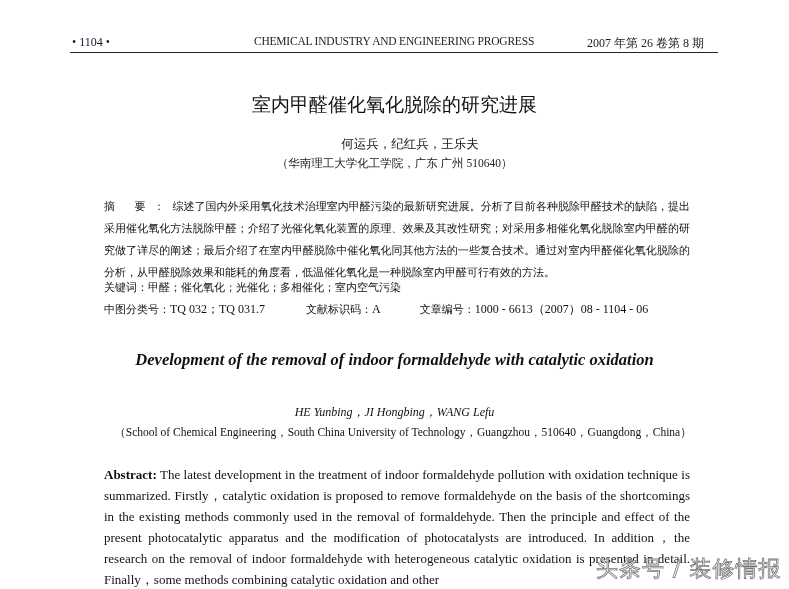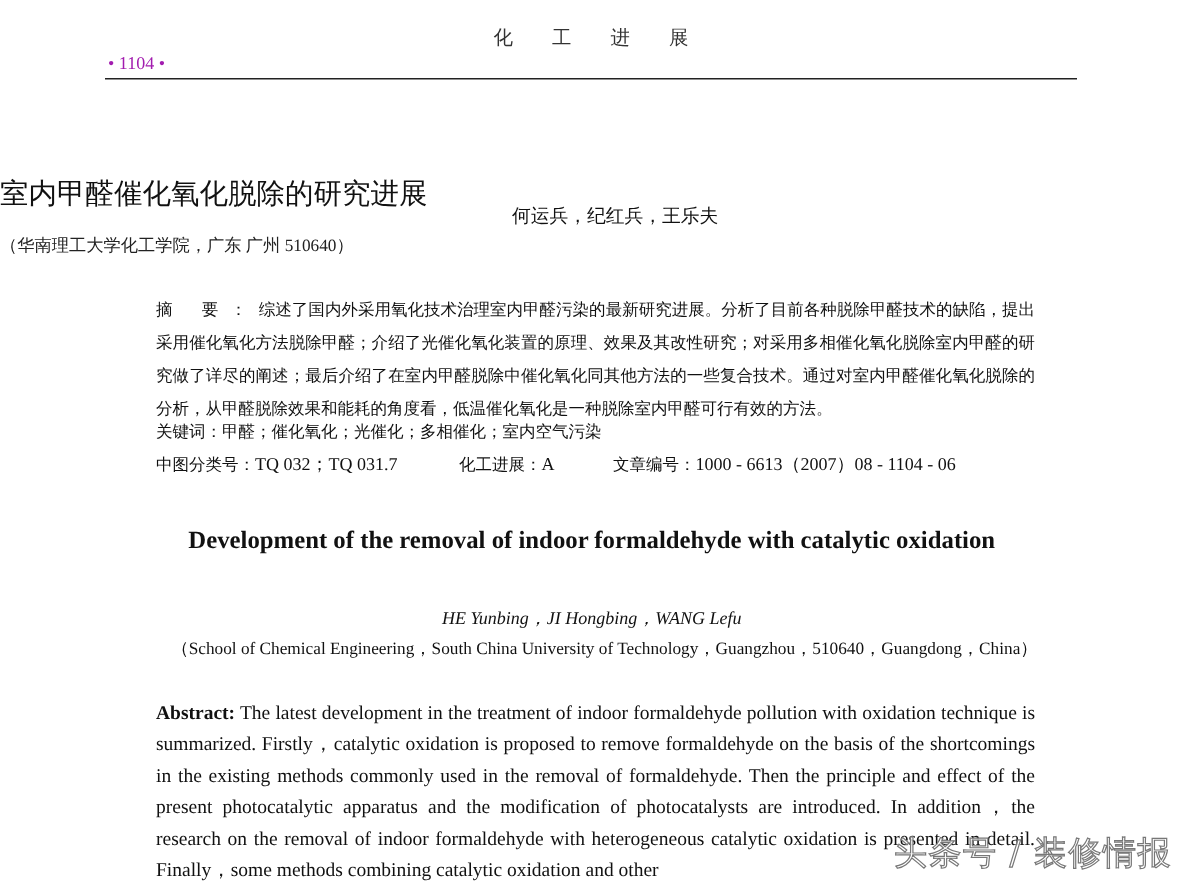--- a/index.html
+++ b/index.html
@@ -2,69 +2,70 @@
 <html><head>
   <meta charset="utf-8">
   <style>
     html, body { margin: 0; padding: 0; background: #ffffff; }
     body { width: 789px; height: 589px; overflow: hidden; position: relative; color: #111; }
     .serif { font-family: "Liberation Serif", "DejaVu Serif", serif; }
     .sans { font-family: "DejaVu Sans", "Liberation Sans", sans-serif; }
 
     .header { position: absolute; left: 70px; top: 14px; width: 648px; height: 38px; border-bottom: 1.5px solid #222; }
     .journal-cn { position: absolute; left: 0; right: 0; top: 2px; text-align: center; font-size: 13px; letter-spacing: 26px; padding-left: 26px; color: #333; }
-    .page-no { position: absolute; left: 2px; top: 21px; font-size: 12px; color: #a21caf; }
+    .page-no { position: absolute; left: 2px; top: 21px; font-size: 12px; color: #0f172a; }
     .journal-en { position: absolute; left: 0; right: 0; top: 21px; text-align: center; font-size: 11.5px; color: #222; letter-spacing: -0.2px; }
     .issue { position: absolute; right: 14px; top: 21px; font-size: 12px; color: #222; }
 
-    .title-cn { position: absolute; left: 0; right: 0; top: 92px; text-align: left; font-size: 19px; color: #111; margin-top: 24px; }
+    .title-cn { position: absolute; left: 0; right: 0; top: 92px; text-align: center; font-size: 19px; color: #111; }
     .authors-cn { position: absolute; left: 0; right: 0; top: 136px; text-align: center; font-size: 12.5px; color: #111; padding-left: 31px; }
-    .affil-cn { position: absolute; left: 0; right: 0; top: 156px; text-align: left; font-size: 11.5px; color: #222; }
+    .affil-cn { position: absolute; left: 0; right: 0; top: 156px; text-align: center; font-size: 11.5px; color: #222; }
 
     .abstract-cn { position: absolute; left: 104px; top: 196px; width: 586px; font-size: 11px; line-height: 22px; color: #111; text-align: justify; text-align-last: left; }
     .abstract-cn .label { letter-spacing: 8px; }
     .keywords { position: absolute; left: 104px; top: 280px; font-size: 11px; color: #111; }
     .classinfo { position: absolute; left: 104px; top: 301px; width: 600px; font-size: 11px; color: #111; white-space: nowrap; }
     .classinfo span.gap1 { display: inline-block; width: 34px; }
     .classinfo span.gap2 { display: inline-block; width: 32px; }
     .classinfo .v { font-family: "Liberation Serif", serif; font-size: 12px; margin-top: 40px; }
 
-    .title-en { position: absolute; left: 0; right: 0; top: 350px; text-align: center; font-size: 16.5px; font-weight: bold; color: #111; }
+    .title-en { position: absolute; left: 0; right: 0; top: 350px; text-align: center; font-size: 16.5px; font-weight: bold; color: #111; font-style: italic; }
     .authors-en { position: absolute; left: 0; right: 0; top: 404px; text-align: center; font-size: 12px; font-style: italic; color: #111; }
     .affil-en { position: absolute; left: 17px; right: 0; top: 425px; text-align: center; font-size: 11.5px; color: #111; }
 
     .abstract-en { position: absolute; left: 104px; top: 464px; width: 586px; font-size: 13px; line-height: 21px; color: #111; text-align: justify; }
     .abstract-en .label { font-weight: bold; margin-top: 20px; }
 
     .watermark { position: absolute; left: 596px; top: 554px; font-size: 22px; color: rgba(255,255,255,0.85); -webkit-text-stroke: 0.8px #777; letter-spacing: 1px; white-space: nowrap; }
   </style>
 </head>
 <body>
 
 <div class="header">
-  <div class="journal-cn serif">化工进展</div>
   <div class="page-no serif">• 1104 •</div>
+  <div class="journal-en serif">CHEMICAL INDUSTRY AND ENGINEERING PROGRESS</div>
+  <div class="issue serif">2007 年第 26 卷第 8 期</div>
 </div>
 
 <div class="title-cn sans">室内甲醛催化氧化脱除的研究进展</div>
 <div class="authors-cn sans">何运兵，纪红兵，王乐夫</div>
 <div class="affil-cn serif">（华南理工大学化工学院，广东 广州 510640）</div>
 
 <div class="abstract-cn sans">
   <span class="label">摘 要：</span><span>综述了国内外采用氧化技术治理室内甲醛污染的最新研究进展。分析了目前各种脱除甲醛技术的缺陷，提出采用催化氧化方法脱除甲醛；介绍了光催化氧化装置的原理、效果及其改性研究；对采用多相催化氧化脱除室内甲醛的研究做了详尽的阐述；最后介绍了在室内甲醛脱除中催化氧化同其他方法的一些复合技术。通过对室内甲醛催化氧化脱除的分析，从甲醛脱除效果和能耗的角度看，低温催化氧化是一种脱除室内甲醛可行有效的方法。</span>
 </div>
 
 <div class="keywords sans">
   <span>关键词：</span><span>甲醛；催化氧化；光催化；多相催化；室内空气污染</span>
 </div>
 
 <div class="classinfo sans">
   <span>中图分类号：</span><span class="v">TQ 032；TQ 031.7</span>
   <span class="gap1"></span>
-  <span>化工进展：</span><span class="v">A</span>
+  <span>文献标识码：</span><span class="v">A</span>
   <span class="gap2"></span>
   <span>文章编号：</span><span class="v">1000 - 6613（2007）08 - 1104 - 06</span>
 </div>
 
 <div class="title-en serif">Development of the removal of indoor formaldehyde with catalytic oxidation</div>
 <div class="authors-en serif">HE Yunbing，JI Hongbing，WANG Lefu</div>
 <div class="affil-en serif">（School of Chemical Engineering，South China University of Technology，Guangzhou，510640，Guangdong，China）</div>
 
 <div class="abstract-en serif">
   <span class="label">Abstract:</span>

